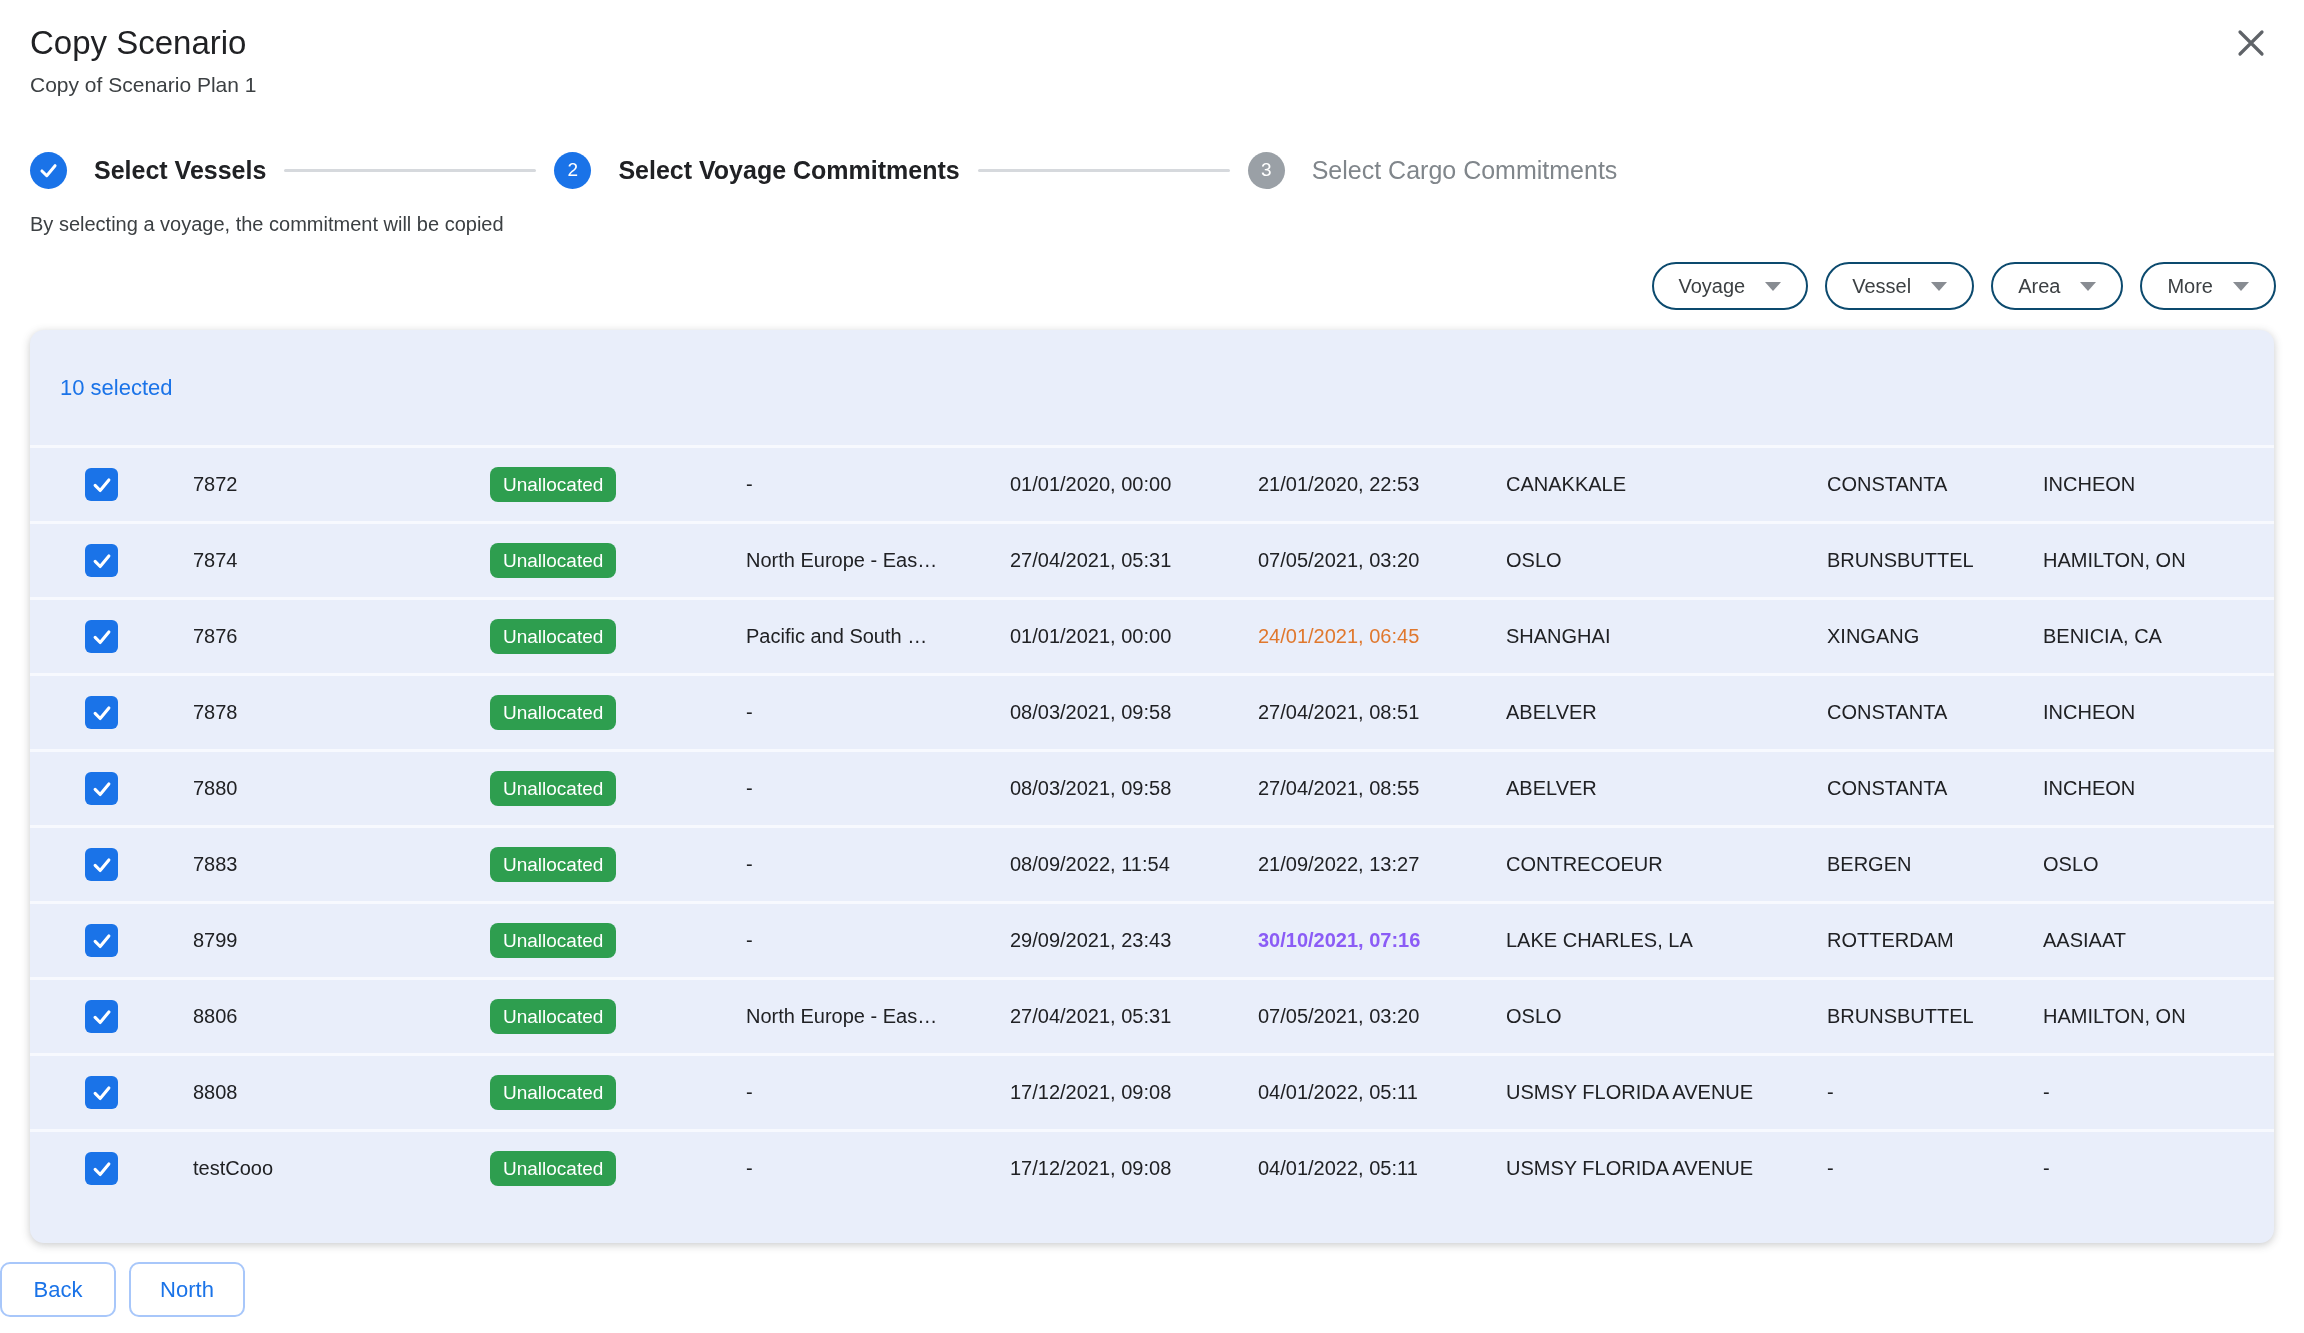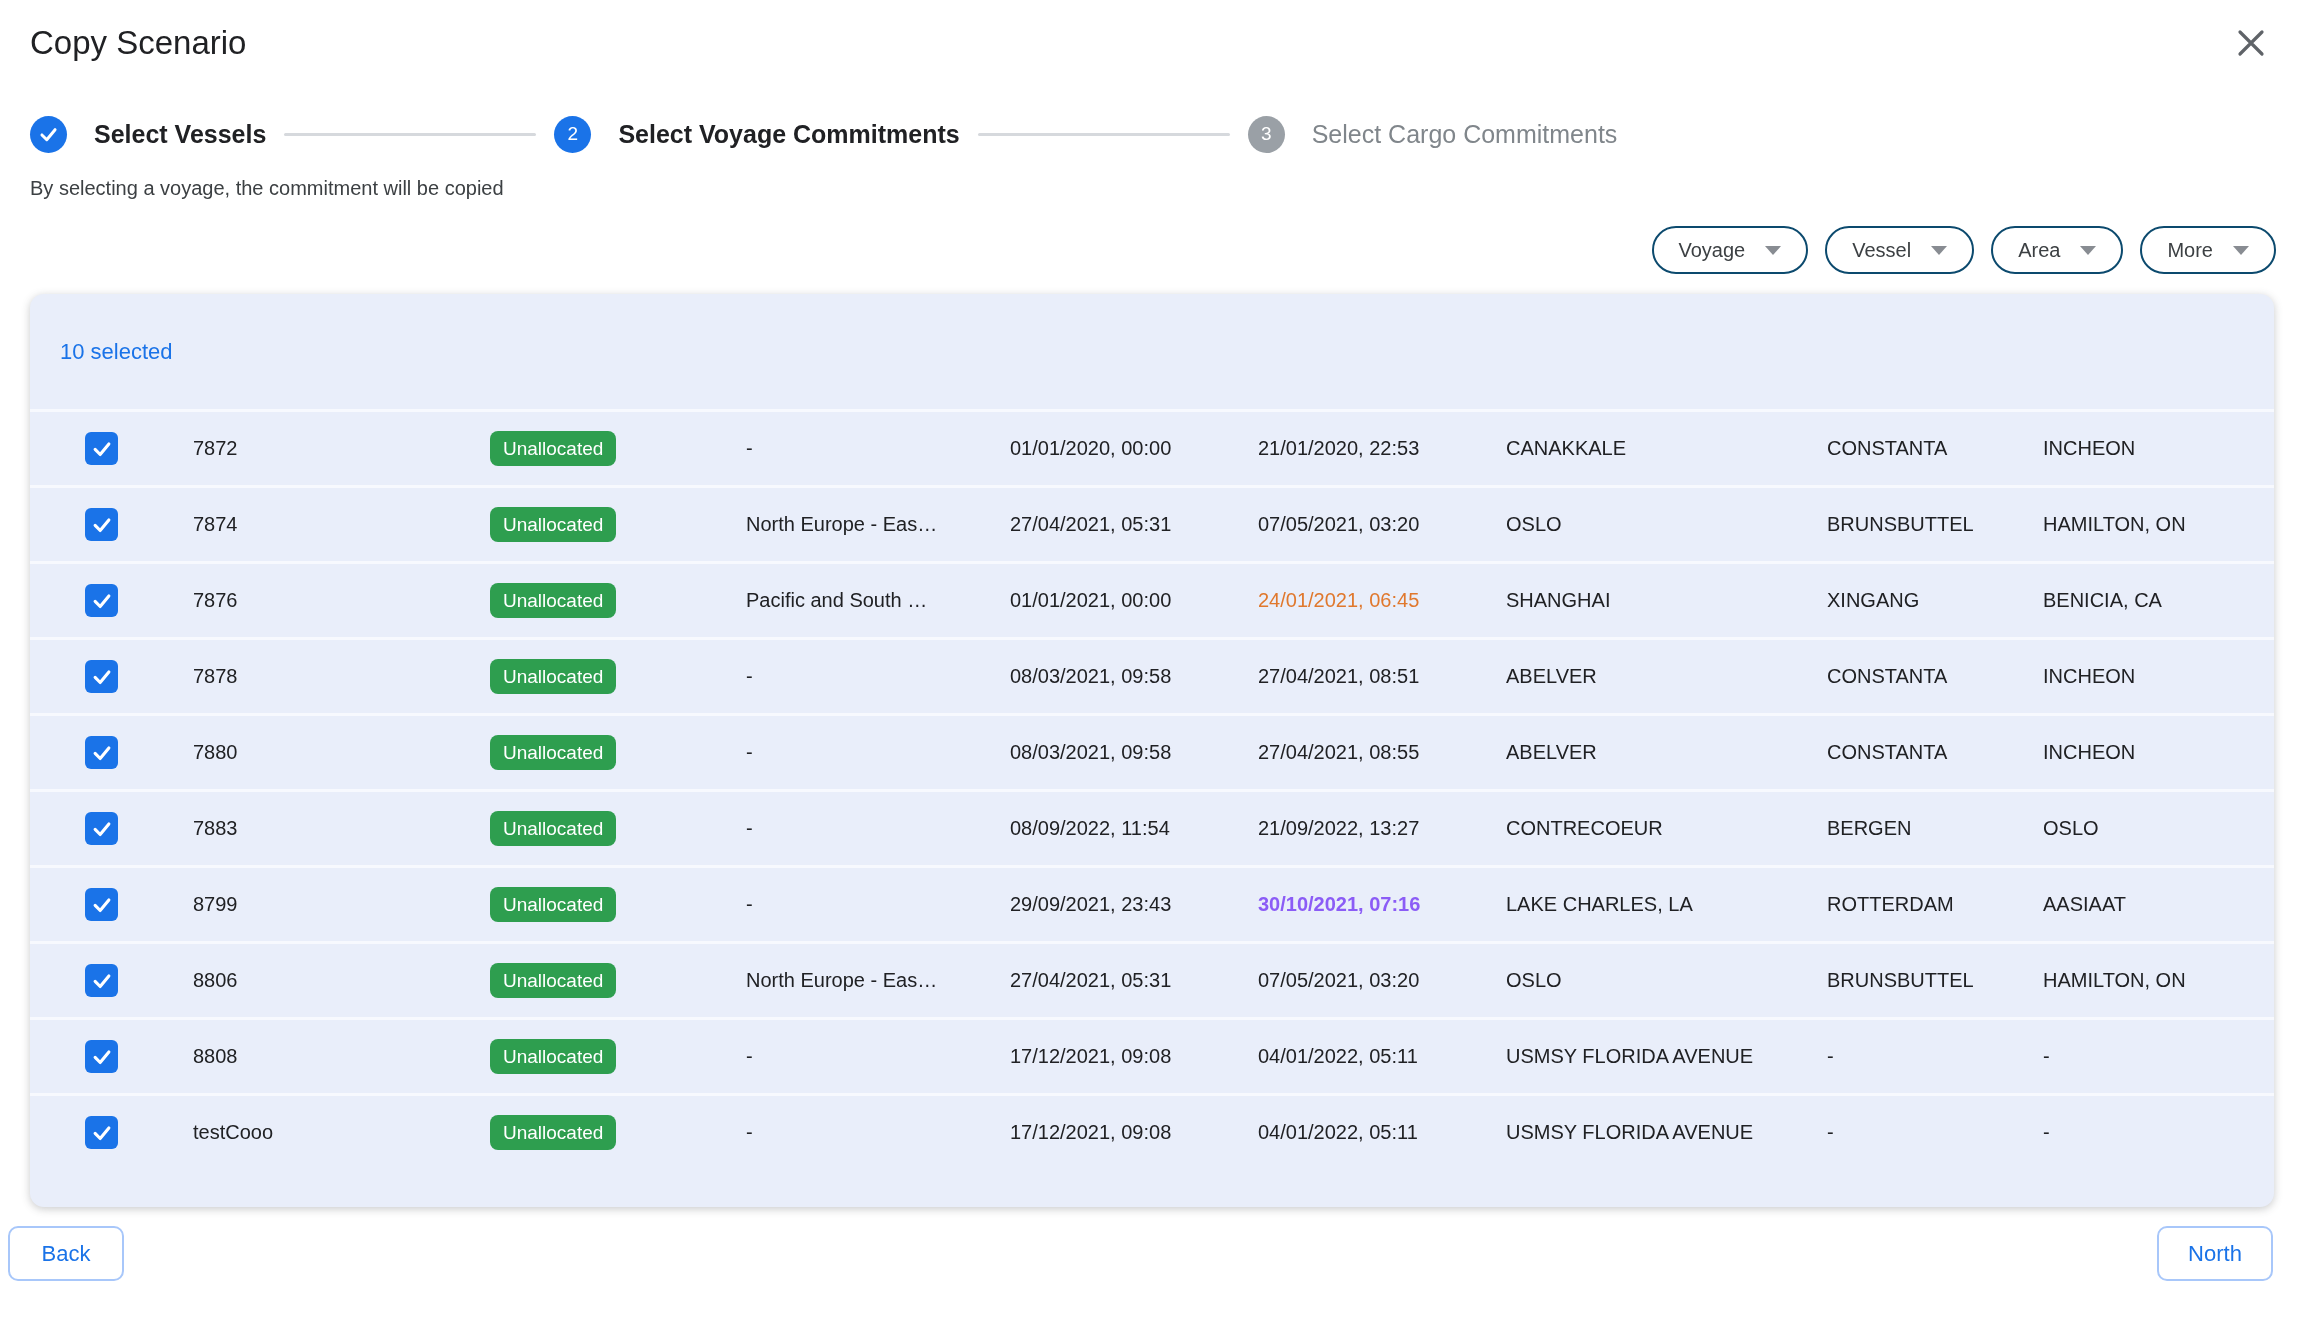--- a/index.html
+++ b/index.html
@@ -67,32 +67,33 @@
   .checkbox-cell{padding-left:55px;}
   .checkbox{
     width:33px;height:33px;border-radius:6px;background:var(--accent);
     display:flex;align-items:center;justify-content:center;cursor:pointer;
   }
   .badge{
     display:inline-block;background:var(--green);color:#fff;
     font-size:19px;line-height:19px;padding:8px 13px;border-radius:8px;
   }
   
-  .footer{display:flex;justify-content:space-between;gap:13px;padding:19px 31px 0 8px;}
+  .footer{display:flex;justify-content:flex-start;gap:13px;padding:19px 31px 0 0;}
   .btn{
     min-width:116px;height:55px;border:2px solid #A8C7FA;border-radius:10px;background:#fff;
     color:var(--accent);font-size:22px;font-weight:400;
     display:flex;align-items:center;justify-content:center;cursor:pointer;
   }
 </style>
 </head>
 <body>
 
 <div class="header">
   <div class="title">Copy Scenario</div>
+  <div class="subtitle">Copy of Scenario Plan 1</div>
   <div class="close-btn">
     <svg width="34" height="34" viewBox="0 0 34 34">
         <path d="M6 6 L28 28 M28 6 L6 28" stroke="#5F6368" stroke-width="3.2" stroke-linecap="round" fill="none"></path>
       </svg>
   </div>
 </div>
 
 <div class="stepper">
   <div class="step completed">
     <span class="step-circle">

